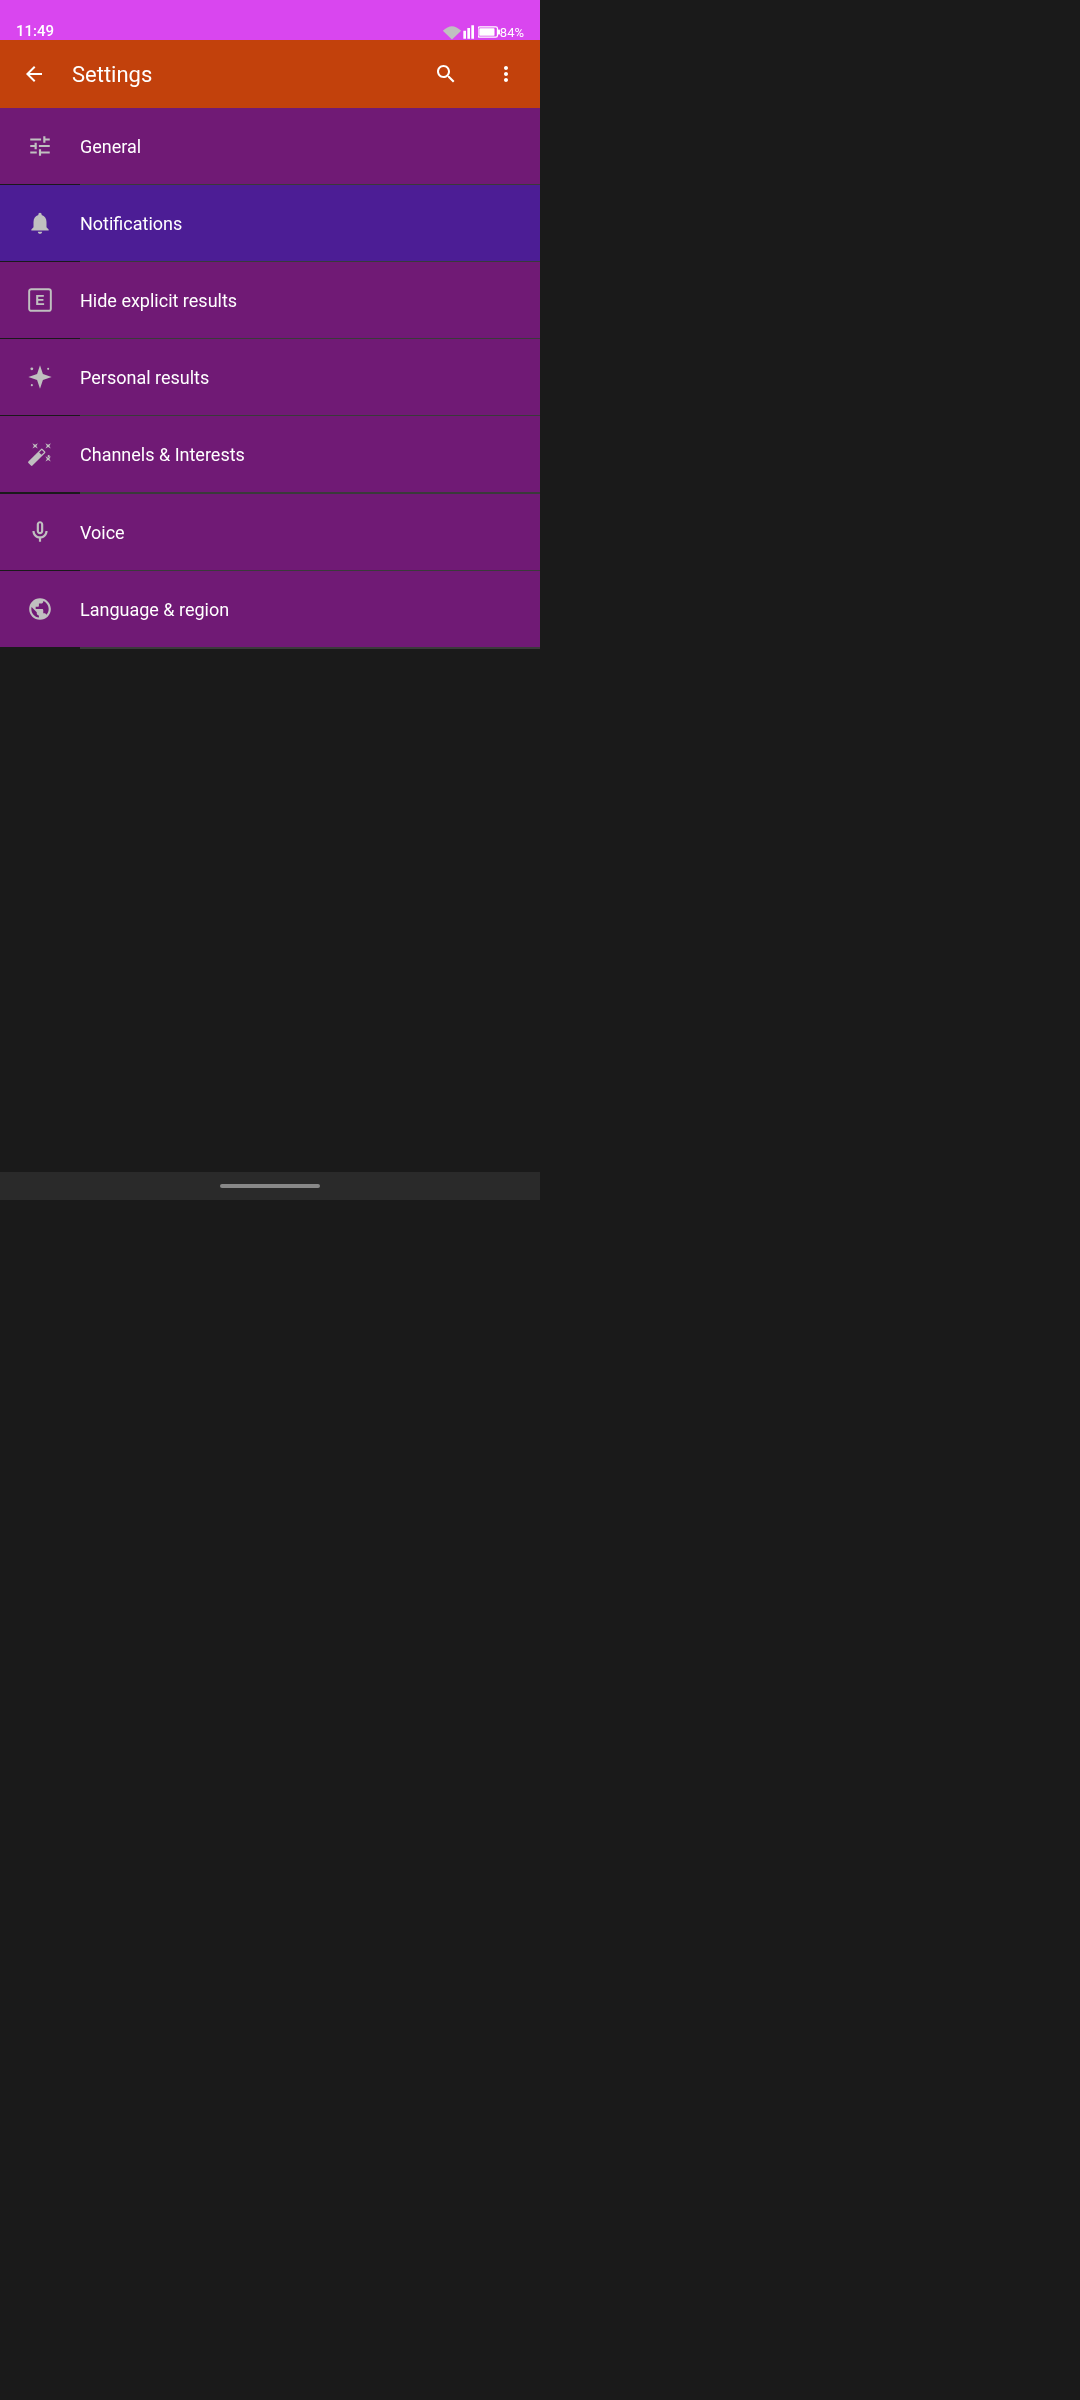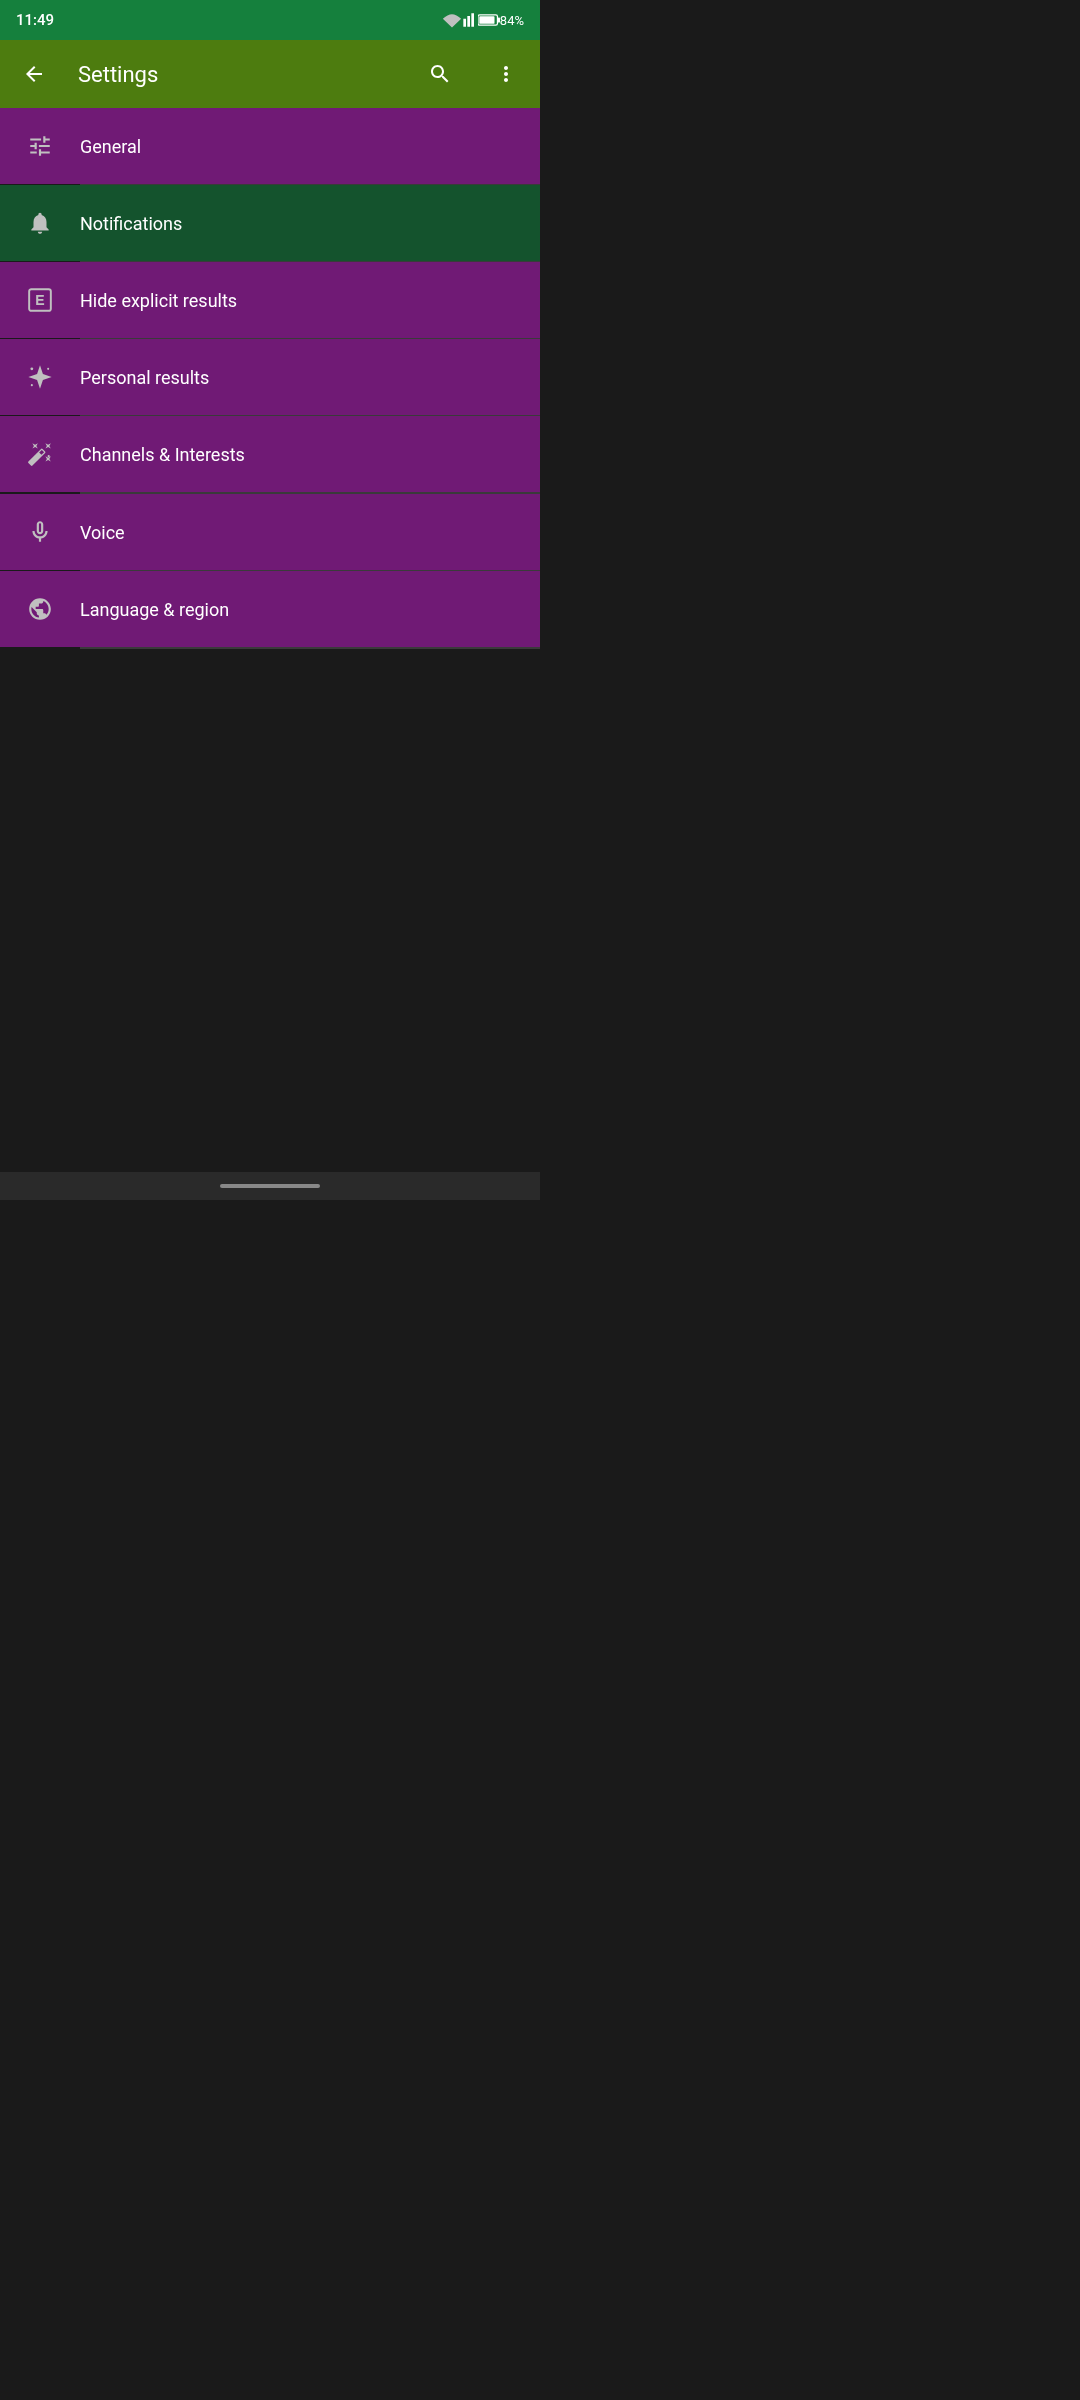--- a/index.html
+++ b/index.html
@@ -16,23 +16,23 @@
       font-family: 'Roboto', sans-serif;
       color: #ffffff;
       overflow: hidden;
       position: relative;
     }
 
     
     .status-bar {
       width: 100%;
       height: 40px;
-      background-color: #15803d;
-      display: flex;
-      align-items: center;
+      background-color: #d946ef;
+      display: flex;
+      align-items: flex-end;
       justify-content: space-between;
       padding: 0 16px;
     }
 
     .status-time {
       font-size: 15px;
       font-weight: 500;
       color: #ffffff;
     }
 
@@ -48,25 +48,25 @@
 
     .battery-text {
       font-size: 13px;
       color: #ffffff;
     }
 
     
     .app-bar {
       width: 100%;
       height: 68px;
-      background-color: #4d7c0f;
+      background-color: #c2410c;
       display: flex;
       align-items: center;
       padding: 0 12px;
-      gap: 22px;
+      gap: 16px;
       justify-content: flex-end;
     }
 
     .app-bar-title {
       flex: 1;
       font-size: 22px;
       font-weight: 400;
       color: #ffffff;
     }
 
@@ -90,21 +90,21 @@
       height: 76px;
       display: flex;
       align-items: center;
       padding: 0 20px;
       cursor: pointer;
       position: relative;
       background-color: #701a75;
     }
 
     .menu-item.highlighted {
-      background-color: #14532d;
+      background-color: #4c1d95;
     }
 
     .menu-icon {
       width: 40px;
       height: 40px;
       display: flex;
       align-items: center;
       justify-content: center;
       margin-right: 20px;
       flex-shrink: 0;

